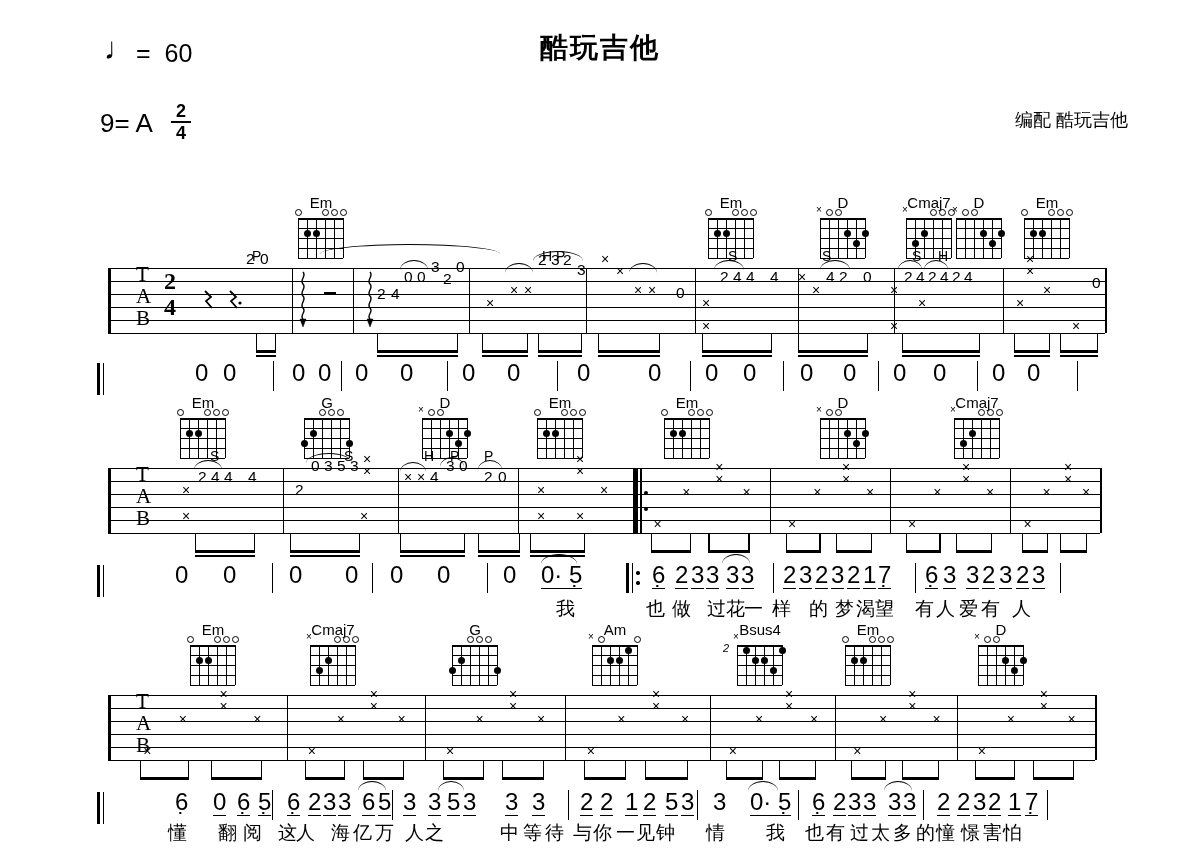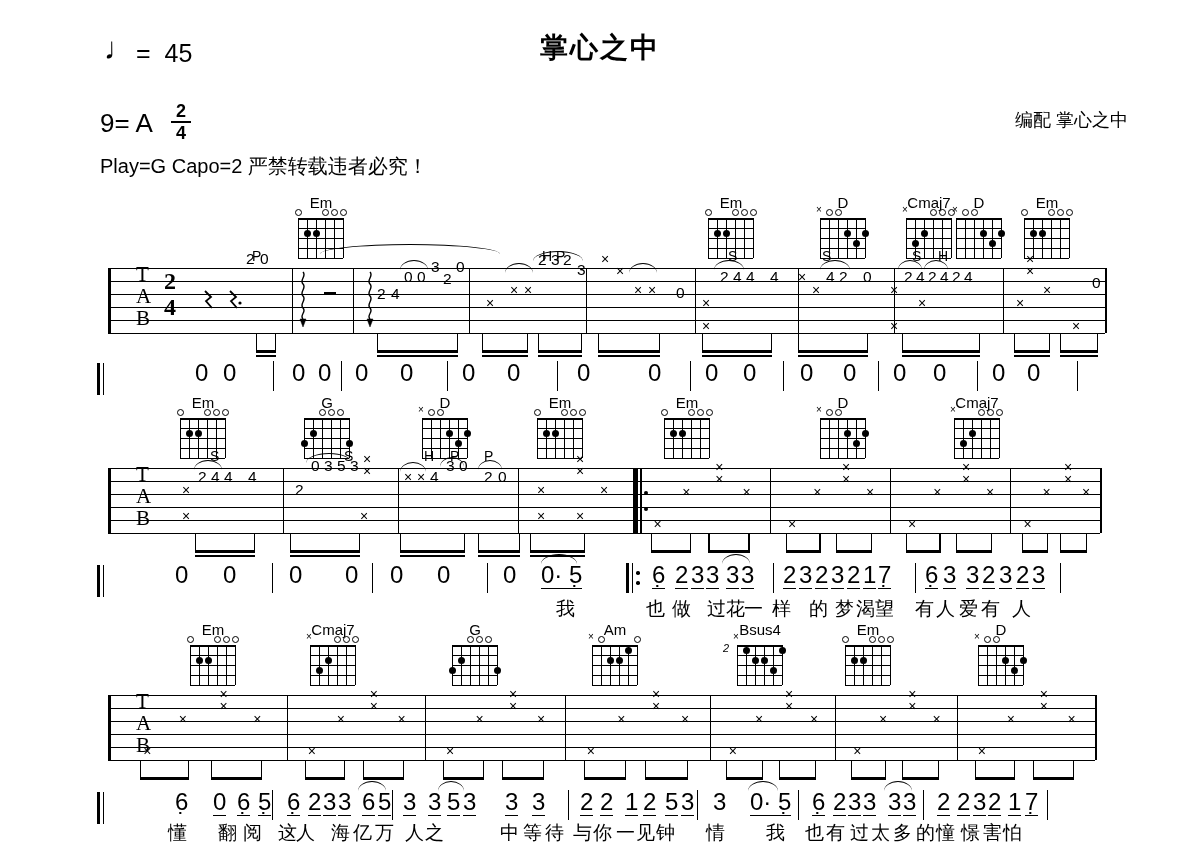--- a/index.html
+++ b/index.html
@@ -32,34 +32,33 @@
            font-size:18px;line-height:24px}
   .frac{position:absolute;left:170px;top:102px;width:22px;text-align:center;
         font-size:18px;font-weight:600;line-height:1}
   .fline{width:20px;height:2px;background:#000;margin:1px auto}
 </style>
 </head>
 <body>
 
 <div id="page">
   <div class="t" style="left:104px;top:33px;font-size:31px">♩</div>
-  <div class="t" style="left:136px;top:40px;font-size:25px"><span>=</span>  <span>45</span></div>
+  <div class="t" style="left:136px;top:40px;font-size:25px"><span>=</span>  <span>60</span></div>
 
-  <div class="t center title" style="top:33px">掌心之中</div>
+  <div class="t center title" style="top:33px">酷玩吉他</div>
 
   <div class="t hdr" style="left:100px;top:110px">9= A</div>
   <div class="frac">
     <div>2</div>
     <div class="fline"></div>
     <div>4</div>
   </div>
-  <div class="t play" style="left:100px;top:156px">Play=G Capo=2 严禁转载违者必究！</div>
 
   <div class="credits">
-    <div>编配 掌心之中</div>
+    <div>编配 酷玩吉他</div>
   </div>
 
   <div id="score" style="position:absolute;left:0;top:0;width:1200px;height:850px">
       <div class="hl" style="left: 110px; top: 268px; width: 995px; height: 1px;"></div>
       <div class="hl" style="left: 110px; top: 281px; width: 995px; height: 1px;"></div>
       <div class="hl" style="left: 110px; top: 294px; width: 995px; height: 1px;"></div>
       <div class="hl" style="left: 110px; top: 307px; width: 995px; height: 1px;"></div>
       <div class="hl" style="left: 110px; top: 320px; width: 995px; height: 1px;"></div>
       <div class="hl" style="left: 110px; top: 333px; width: 995px; height: 1px;"></div>
       <div class="vl" style="left: 108px; top: 268px; height: 66px; width: 2.5px;"></div>

